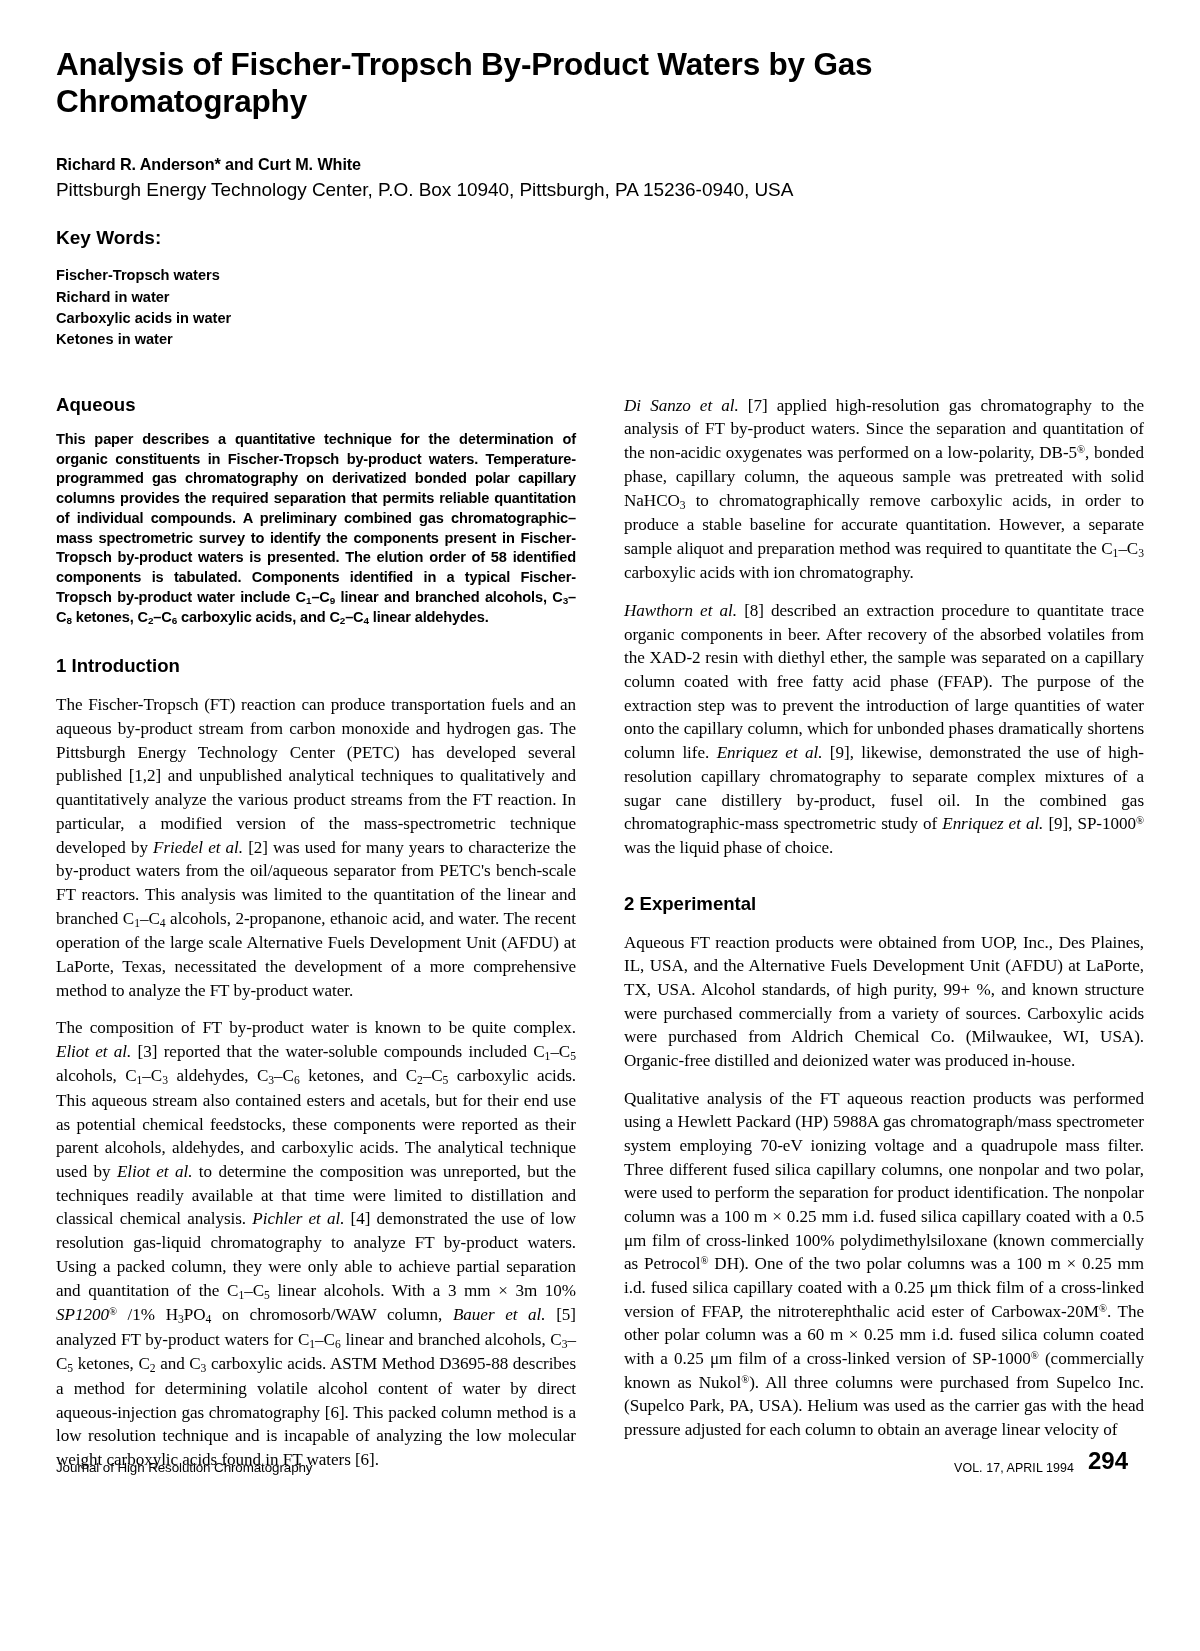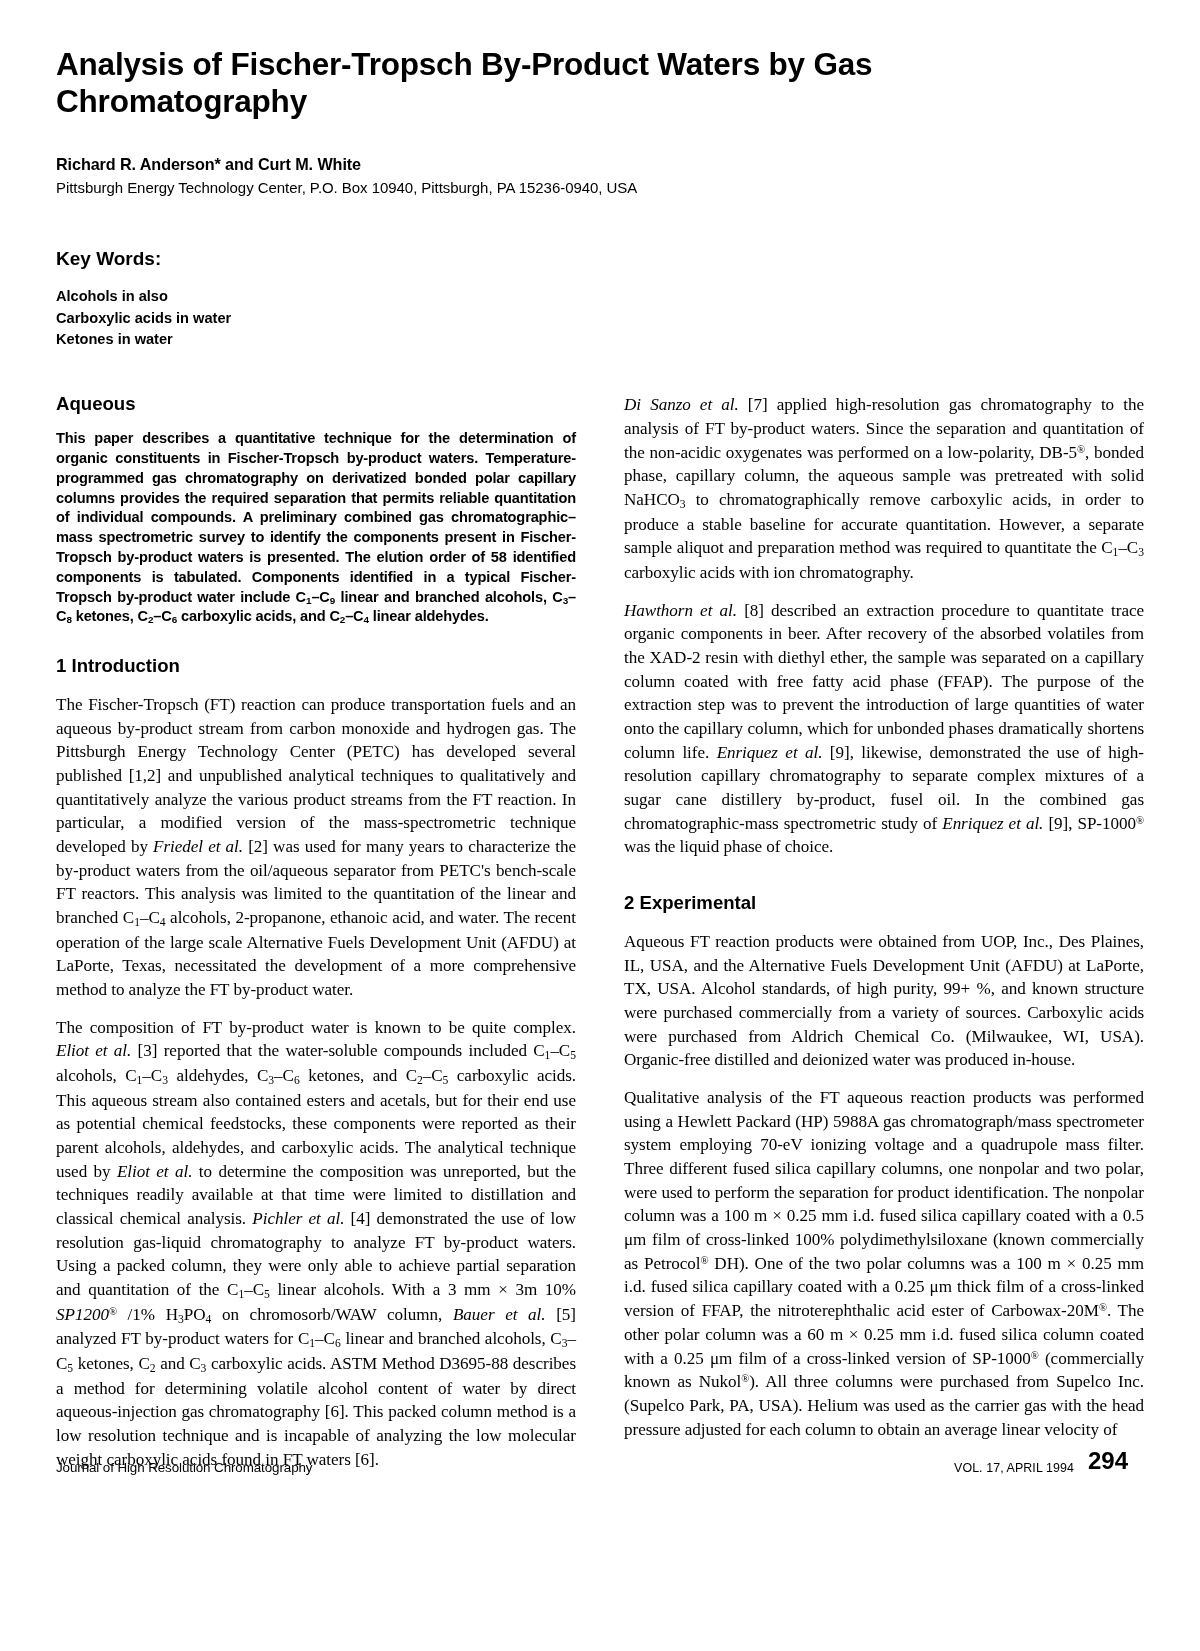--- a/index.html
+++ b/index.html
@@ -37,31 +37,31 @@
   .authors {
     font-family: "Liberation Sans", sans-serif;
     font-weight: bold;
     font-size: 16.2px;
     margin-top: 36px;
     letter-spacing: -0.1px;
   }
   .affiliation {
     font-family: "Liberation Sans", sans-serif;
     font-weight: normal;
-    font-size: 15px;
+    font-size: 19px;
     margin-top: 5px;
     letter-spacing: -0.05px;
   }
 
   
   .keywords-head {
     font-family: "Liberation Sans", sans-serif;
     font-weight: bold;
     font-size: 19px;
-    margin-top: 52px;
+    margin-top: 26px;
   }
   .keywords-list {
     font-family: "Liberation Sans", sans-serif;
     font-weight: bold;
     font-size: 14.6px;
     line-height: 1.47;
     margin-top: 16px;
   }
   .keywords-list div { white-space: nowrap; }
 
@@ -147,21 +147,22 @@
 
 <div class="page">
 
   <h1 class="article-title">Analysis of Fischer-Tropsch By-Product Waters by Gas Chromatography</h1>
 
   <div class="authors">Richard R. Anderson* and Curt M. White</div>
   <div class="affiliation">Pittsburgh Energy Technology Center, P.O. Box 10940, Pittsburgh, PA 15236-0940, USA</div>
 
   <div class="keywords-head">Key Words:</div>
   <div class="keywords-list">
-    <div>Alcohols in also</div>
+    <div>Fischer-Tropsch waters</div>
+    <div>Richard in water</div>
     <div>Carboxylic acids in water</div>
     <div>Ketones in water</div>
   </div>
 
   <div class="columns">
 
     <div class="col">
 
       <h2 class="section-head summary-head">Aqueous</h2>
 

